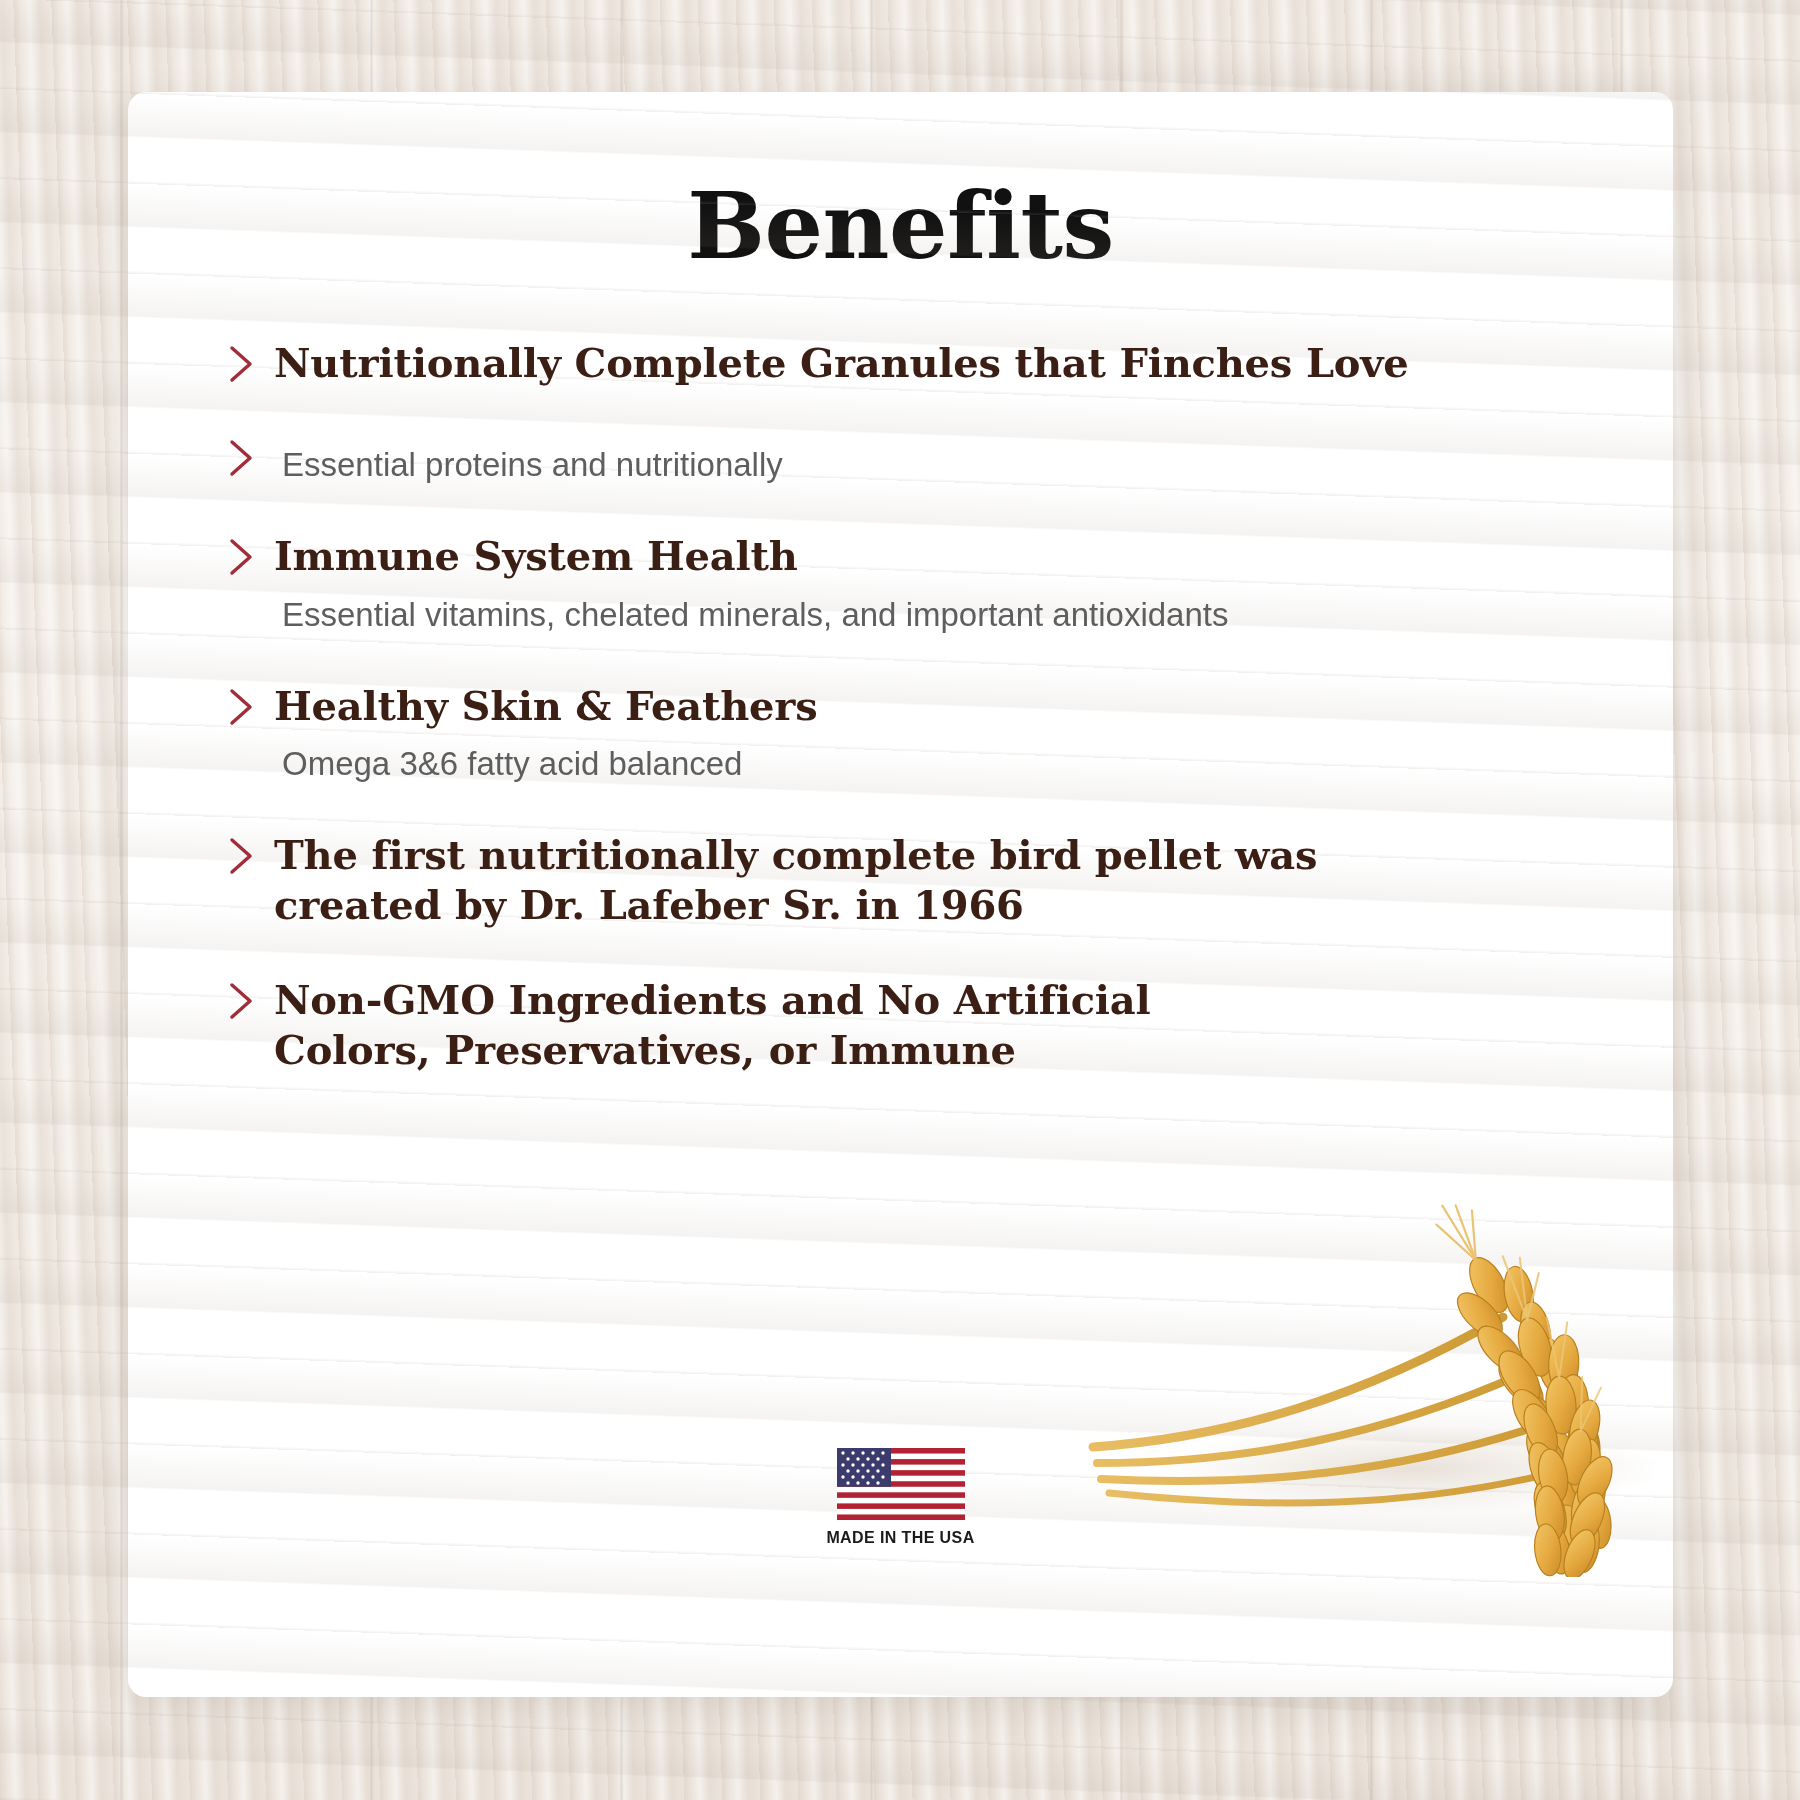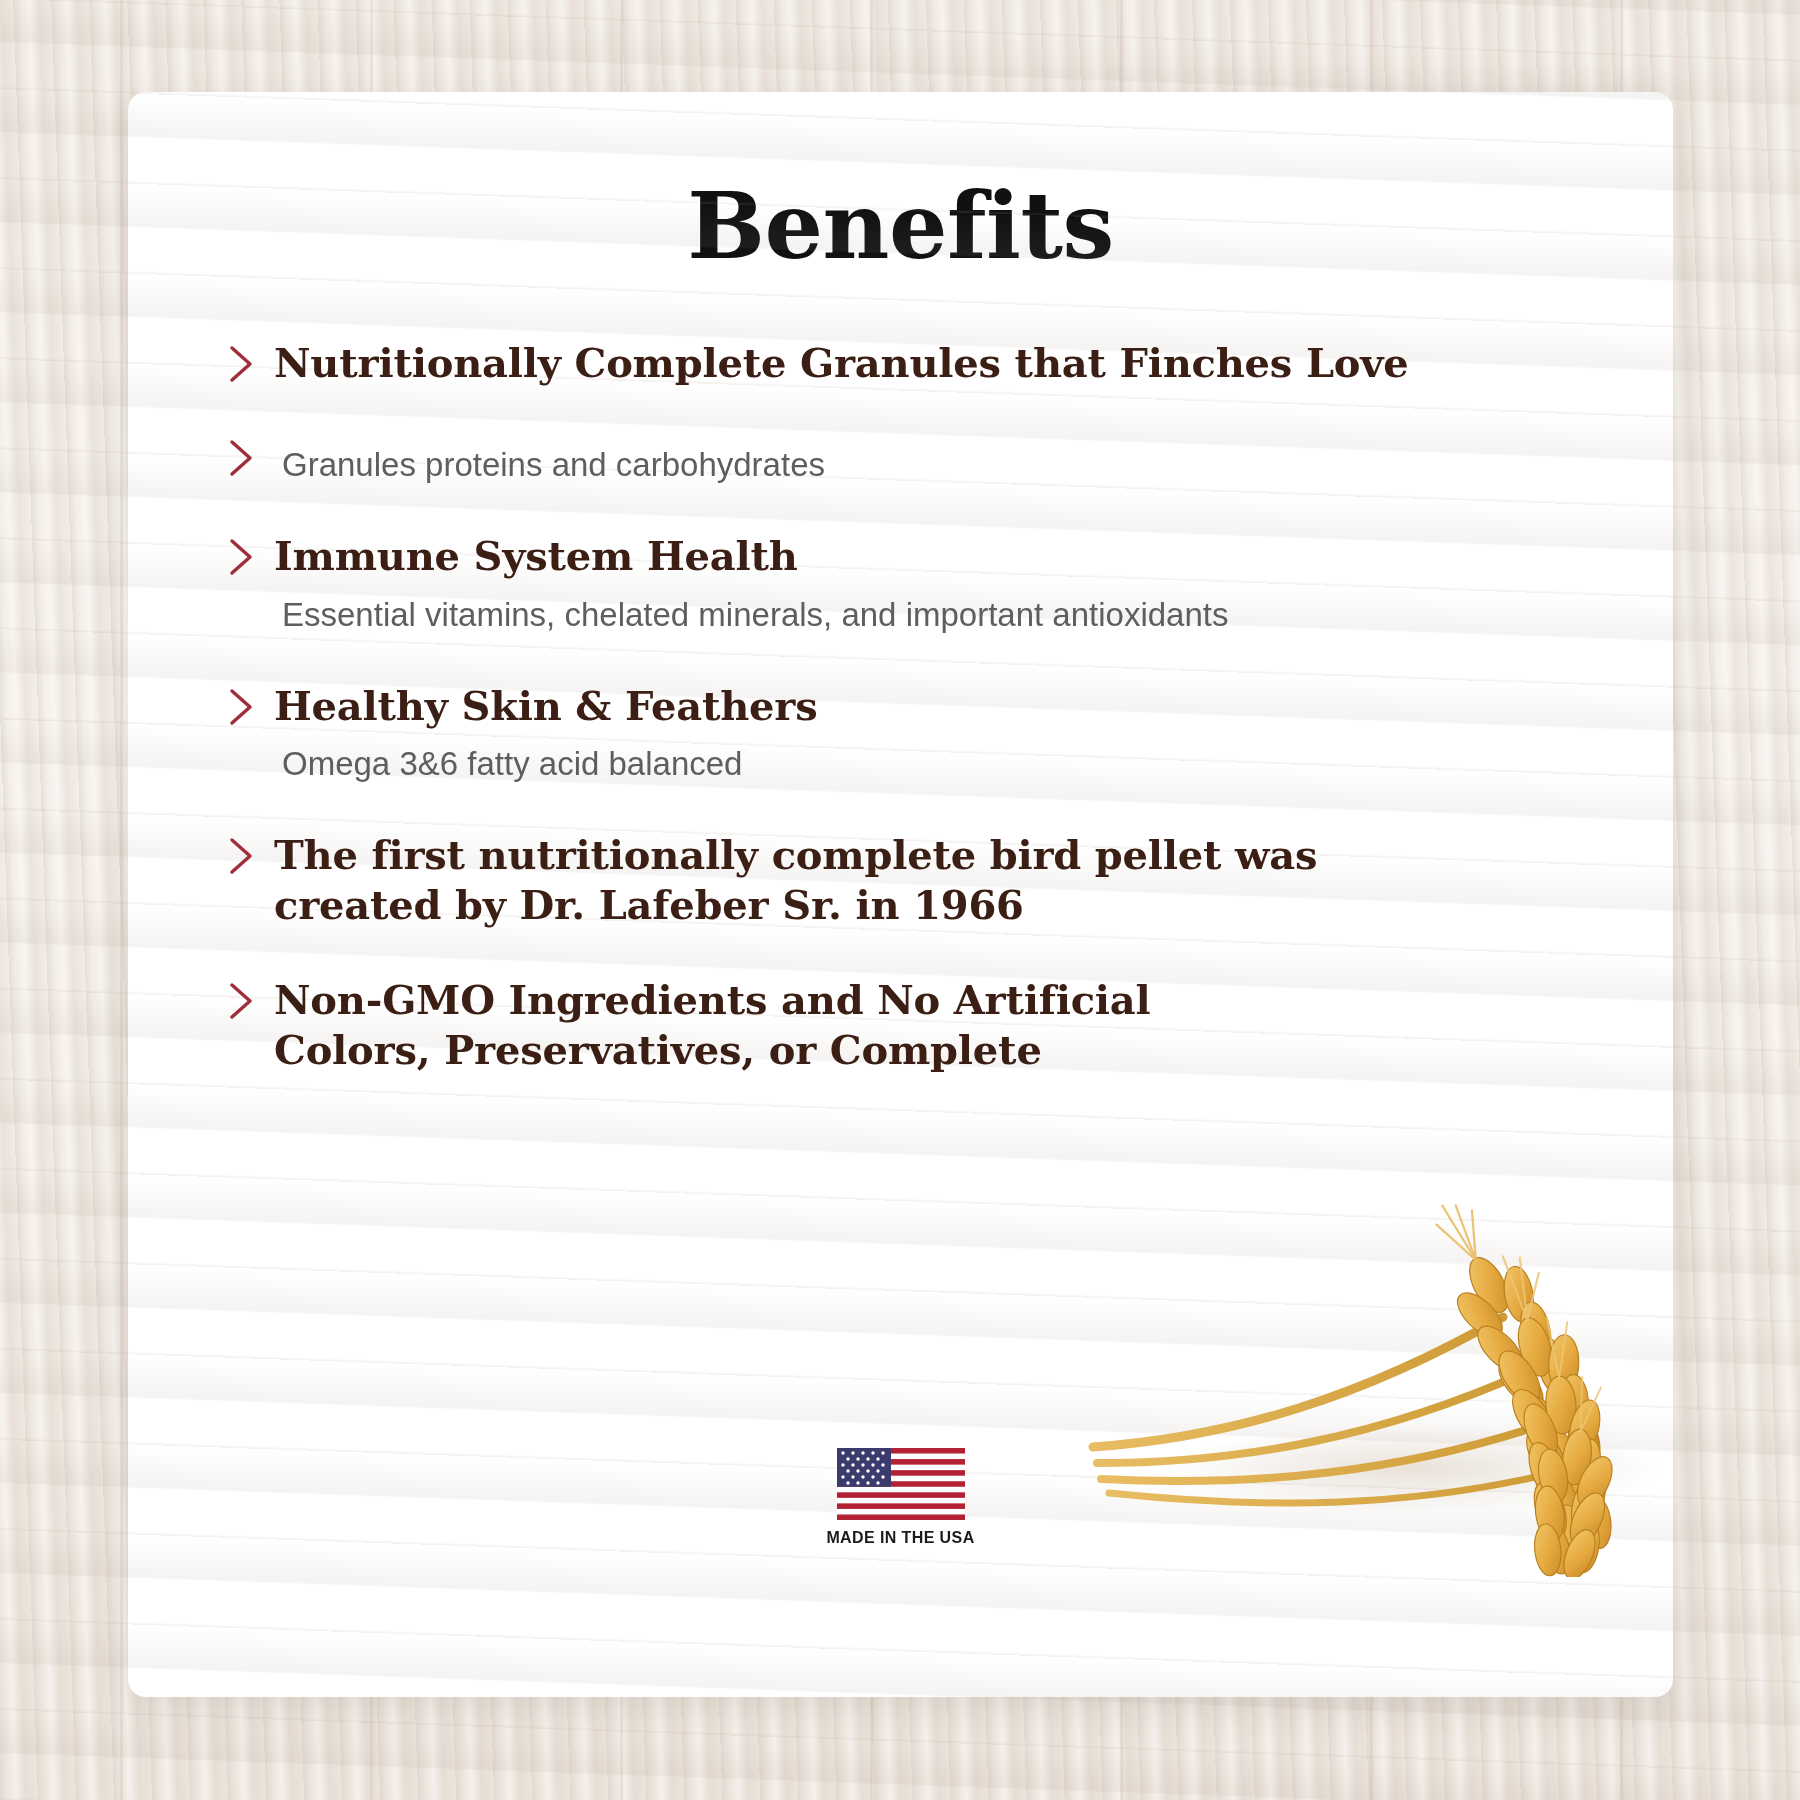--- a/index.html
+++ b/index.html
@@ -185,21 +185,21 @@
         </div>
       </div>
 
       <div class="item">
         <span class="chev">
           <svg width="28" height="40" viewBox="0 0 28 40" aria-hidden="true">
             <path d="M4 4 L22 20 L4 36" fill="none" stroke="#9f2d3a" stroke-width="3.4" stroke-linecap="round" stroke-linejoin="round"></path>
           </svg>
         </span>
         <div class="body">
-          <p class="sub">Granules proteins and carbohydrates</p>
+          <p class="sub">Essential proteins and nutritionally</p>
         </div>
       </div>
 
       <div class="item">
         <span class="chev">
           <svg width="28" height="40" viewBox="0 0 28 40" aria-hidden="true">
             <path d="M4 4 L22 20 L4 36" fill="none" stroke="#9f2d3a" stroke-width="3.4" stroke-linecap="round" stroke-linejoin="round"></path>
           </svg>
         </span>
         <div class="body">
@@ -231,21 +231,21 @@
         </div>
       </div>
 
       <div class="item tight">
         <span class="chev">
           <svg width="28" height="40" viewBox="0 0 28 40" aria-hidden="true">
             <path d="M4 4 L22 20 L4 36" fill="none" stroke="#9f2d3a" stroke-width="3.4" stroke-linecap="round" stroke-linejoin="round"></path>
           </svg>
         </span>
         <div class="body">
-          <p class="headline" style="max-width: 880px;">Non-GMO Ingredients and No Artificial Colors, Preservatives, or Complete</p>
+          <p class="headline" style="max-width: 880px;">Non-GMO Ingredients and No Artificial Colors, Preservatives, or Immune</p>
         </div>
       </div>
 
     </div>
 
     <svg class="wheat" viewBox="0 0 620 560" aria-hidden="true">
       <defs>
         <linearGradient id="gGrain" x1="0" y1="0" x2="1" y2="1">
           <stop offset="0%" stop-color="#f3c86a"></stop>
           <stop offset="55%" stop-color="#e5a93f"></stop>

